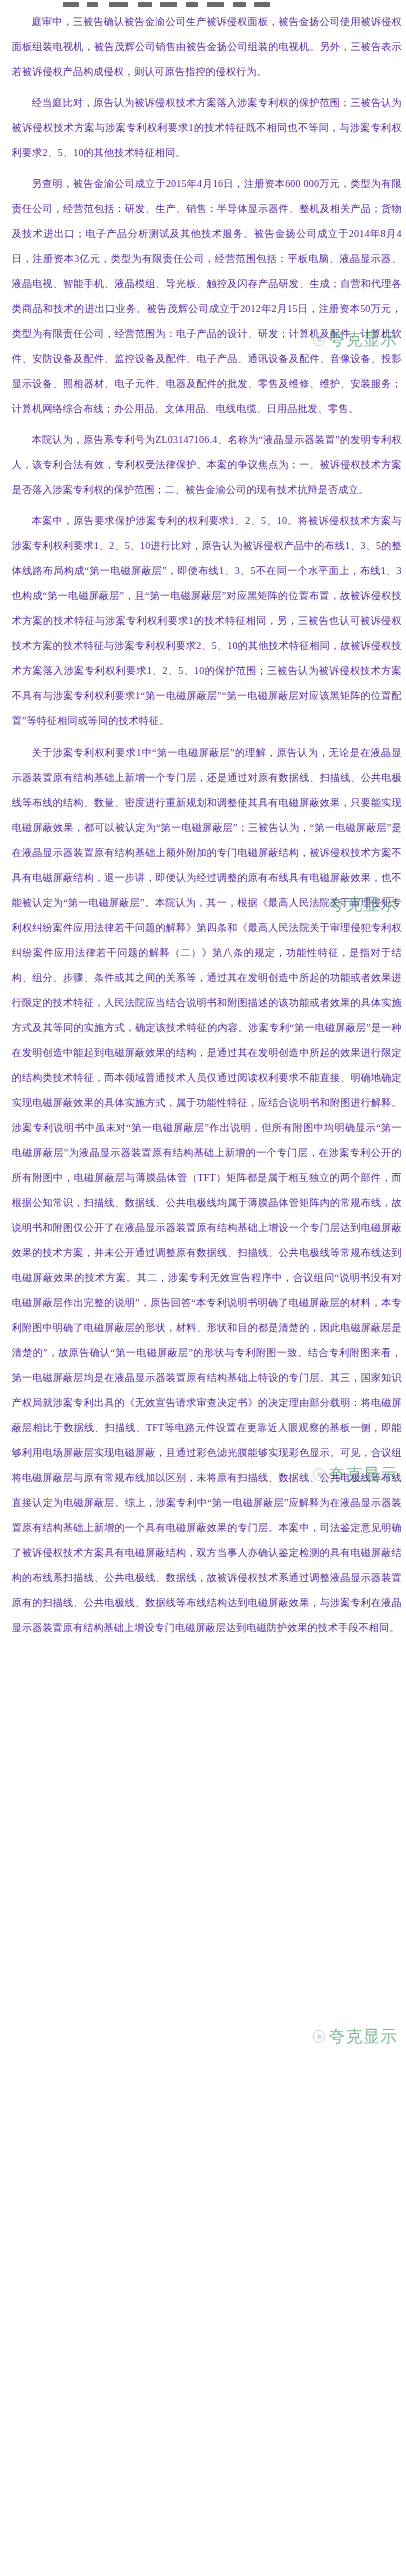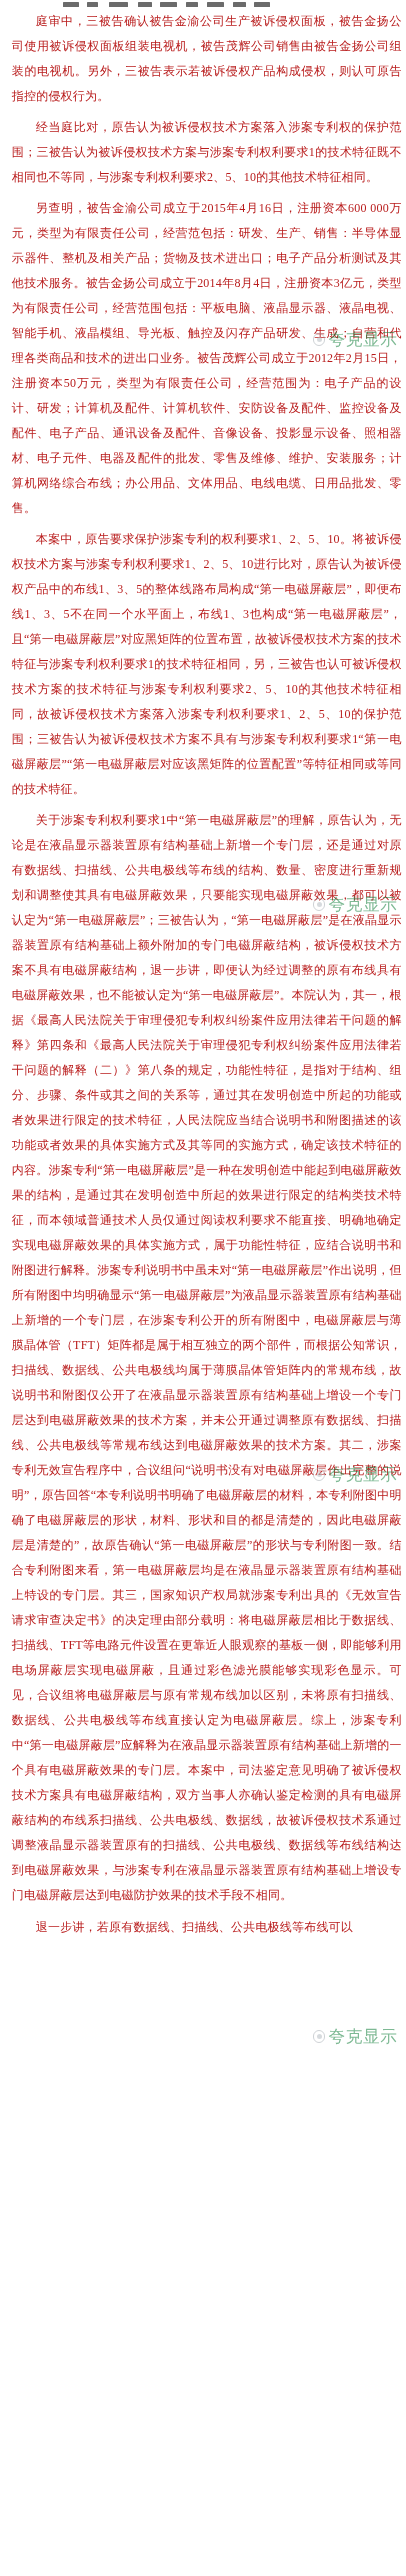--- a/index.html
+++ b/index.html
@@ -13,27 +13,27 @@
     font-family: "Liberation Serif", "DejaVu Serif", serif;
   }
   .content {
     position: relative;
     z-index: 1;
     padding: 8.7px 4.3px 0 11.8px;
     color: #262626;
   }
   .content p {
     margin: 0 0 6.2px 0;
-    font-size: 12px;
+    font-size: 10px;
     line-height: 25px;
     letter-spacing: 0.2px;
     text-align: justify;
     text-indent: 2em;
     word-break: break-all;
-    color: #b91c1c;
+    color: #4c1d95;
   }
   .content p.last { margin-bottom: 0; }
   
   .top-fragment {
     position: absolute;
     top: 0; left: 0;
     width: 406px; height: 8px;
     z-index: 2;
     pointer-events: none;
   }
@@ -97,23 +97,23 @@
     <i style="left:186px;width:11.8px;"></i>
     <i style="left:207px;width:17.4px;"></i>
     <i style="left:233px;width:13px;"></i>
     <i style="left:254px;width:16px;"></i>
   </div>
 
   <div class="content">
     <p>庭审中，三被告确认被告金渝公司生产被诉侵权面板，被告金扬公司使用被诉侵权面板组装电视机，被告茂辉公司销售由被告金扬公司组装的电视机。另外，三被告表示若被诉侵权产品构成侵权，则认可原告指控的侵权行为。</p>
     <p>经当庭比对，原告认为被诉侵权技术方案落入涉案专利权的保护范围；三被告认为被诉侵权技术方案与涉案专利权利要求1的技术特征既不相同也不等同，与涉案专利权利要求2、5、10的其他技术特征相同。</p>
     <p>另查明，被告金渝公司成立于2015年4月16日，注册资本600 000万元，类型为有限责任公司，经营范包括：研发、生产、销售：半导体显示器件、整机及相关产品；货物及技术进出口；电子产品分析测试及其他技术服务。被告金扬公司成立于2014年8月4日，注册资本3亿元，类型为有限责任公司，经营范围包括：平板电脑、液晶显示器、液晶电视、智能手机、液晶模组、导光板、触控及闪存产品研发、生成；自营和代理各类商品和技术的进出口业务。被告茂辉公司成立于2012年2月15日，注册资本50万元，类型为有限责任公司，经营范围为：电子产品的设计、研发；计算机及配件、计算机软件、安防设备及配件、监控设备及配件、电子产品、通讯设备及配件、音像设备、投影显示设备、照相器材、电子元件、电器及配件的批发、零售及维修、维护、安装服务；计算机网络综合布线；办公用品、文体用品、电线电缆、日用品批发、零售。</p>
+    <p>本院认为，原告系专利号为ZL03147106.4、名称为“液晶显示器装置”的发明专利权人，该专利合法有效，专利权受法律保护。本案的争议焦点为：一、被诉侵权技术方案是否落入涉案专利权的保护范围；二、被告金渝公司的现有技术抗辩是否成立。</p>
     <p>本案中，原告要求保护涉案专利的权利要求1、2、5、10。将被诉侵权技术方案与涉案专利权利要求1、2、5、10进行比对，原告认为被诉侵权产品中的布线1、3、5的整体线路布局构成“第一电磁屏蔽层”，即便布线1、3、5不在同一个水平面上，布线1、3也构成“第一电磁屏蔽层”，且“第一电磁屏蔽层”对应黑矩阵的位置布置，故被诉侵权技术方案的技术特征与涉案专利权利要求1的技术特征相同，另，三被告也认可被诉侵权技术方案的技术特征与涉案专利权利要求2、5、10的其他技术特征相同，故被诉侵权技术方案落入涉案专利权利要求1、2、5、10的保护范围；三被告认为被诉侵权技术方案不具有与涉案专利权利要求1“第一电磁屏蔽层”“第一电磁屏蔽层对应该黑矩阵的位置配置”等特征相同或等同的技术特征。</p>
     <p>关于涉案专利权利要求1中“第一电磁屏蔽层”的理解，原告认为，无论是在液晶显示器装置原有结构基础上新增一个专门层，还是通过对原有数据线、扫描线、公共电极线等布线的结构、数量、密度进行重新规划和调整使其具有电磁屏蔽效果，只要能实现电磁屏蔽效果，都可以被认定为“第一电磁屏蔽层”；三被告认为，“第一电磁屏蔽层”是在液晶显示器装置原有结构基础上额外附加的专门电磁屏蔽结构，被诉侵权技术方案不具有电磁屏蔽结构，退一步讲，即便认为经过调整的原有布线具有电磁屏蔽效果，也不能被认定为“第一电磁屏蔽层”。本院认为，其一，根据《最高人民法院关于审理侵犯专利权纠纷案件应用法律若干问题的解释》第四条和《最高人民法院关于审理侵犯专利权纠纷案件应用法律若干问题的解释（二）》第八条的规定，功能性特征，是指对于结构、组分、步骤、条件或其之间的关系等，通过其在发明创造中所起的功能或者效果进行限定的技术特征，人民法院应当结合说明书和附图描述的该功能或者效果的具体实施方式及其等同的实施方式，确定该技术特征的内容。涉案专利“第一电磁屏蔽层”是一种在发明创造中能起到电磁屏蔽效果的结构，是通过其在发明创造中所起的效果进行限定的结构类技术特征，而本领域普通技术人员仅通过阅读权利要求不能直接、明确地确定实现电磁屏蔽效果的具体实施方式，属于功能性特征，应结合说明书和附图进行解释。涉案专利说明书中虽未对“第一电磁屏蔽层”作出说明，但所有附图中均明确显示“第一电磁屏蔽层”为液晶显示器装置原有结构基础上新增的一个专门层，在涉案专利公开的所有附图中，电磁屏蔽层与薄膜晶体管（TFT）矩阵都是属于相互独立的两个部件，而根据公知常识，扫描线、数据线、公共电极线均属于薄膜晶体管矩阵内的常规布线，故说明书和附图仅公开了在液晶显示器装置原有结构基础上增设一个专门层达到电磁屏蔽效果的技术方案，并未公开通过调整原有数据线、扫描线、公共电极线等常规布线达到电磁屏蔽效果的技术方案。其二，涉案专利无效宣告程序中，合议组问“说明书没有对电磁屏蔽层作出完整的说明”，原告回答“本专利说明书明确了电磁屏蔽层的材料，本专利附图中明确了电磁屏蔽层的形状，材料、形状和目的都是清楚的，因此电磁屏蔽层是清楚的”，故原告确认“第一电磁屏蔽层”的形状与专利附图一致。结合专利附图来看，第一电磁屏蔽层均是在液晶显示器装置原有结构基础上特设的专门层。其三，国家知识产权局就涉案专利出具的《无效宣告请求审查决定书》的决定理由部分载明：将电磁屏蔽层相比于数据线、扫描线、TFT等电路元件设置在更靠近人眼观察的基板一侧，即能够利用电场屏蔽层实现电磁屏蔽，且通过彩色滤光膜能够实现彩色显示。可见，合议组将电磁屏蔽层与原有常规布线加以区别，未将原有扫描线、数据线、公共电极线等布线直接认定为电磁屏蔽层。综上，涉案专利中“第一电磁屏蔽层”应解释为在液晶显示器装置原有结构基础上新增的一个具有电磁屏蔽效果的专门层。本案中，司法鉴定意见明确了被诉侵权技术方案具有电磁屏蔽结构，双方当事人亦确认鉴定检测的具有电磁屏蔽结构的布线系扫描线、公共电极线、数据线，故被诉侵权技术系通过调整液晶显示器装置原有的扫描线、公共电极线、数据线等布线结构达到电磁屏蔽效果，与涉案专利在液晶显示器装置原有结构基础上增设专门电磁屏蔽层达到电磁防护效果的技术手段不相同。</p>
-    <p class="last">退一步讲，若原有数据线、扫描线、公共电极线等布线可以</p>
   </div>
 
   <div class="wm" style="top:329px;">
     <span class="wm-logo"></span>
     <span class="wm-text">夸克显示</span>
   </div>
   <div class="wm" style="top:894px;">
     <span class="wm-logo"></span>
     <span class="wm-text">夸克显示</span>
   </div>

